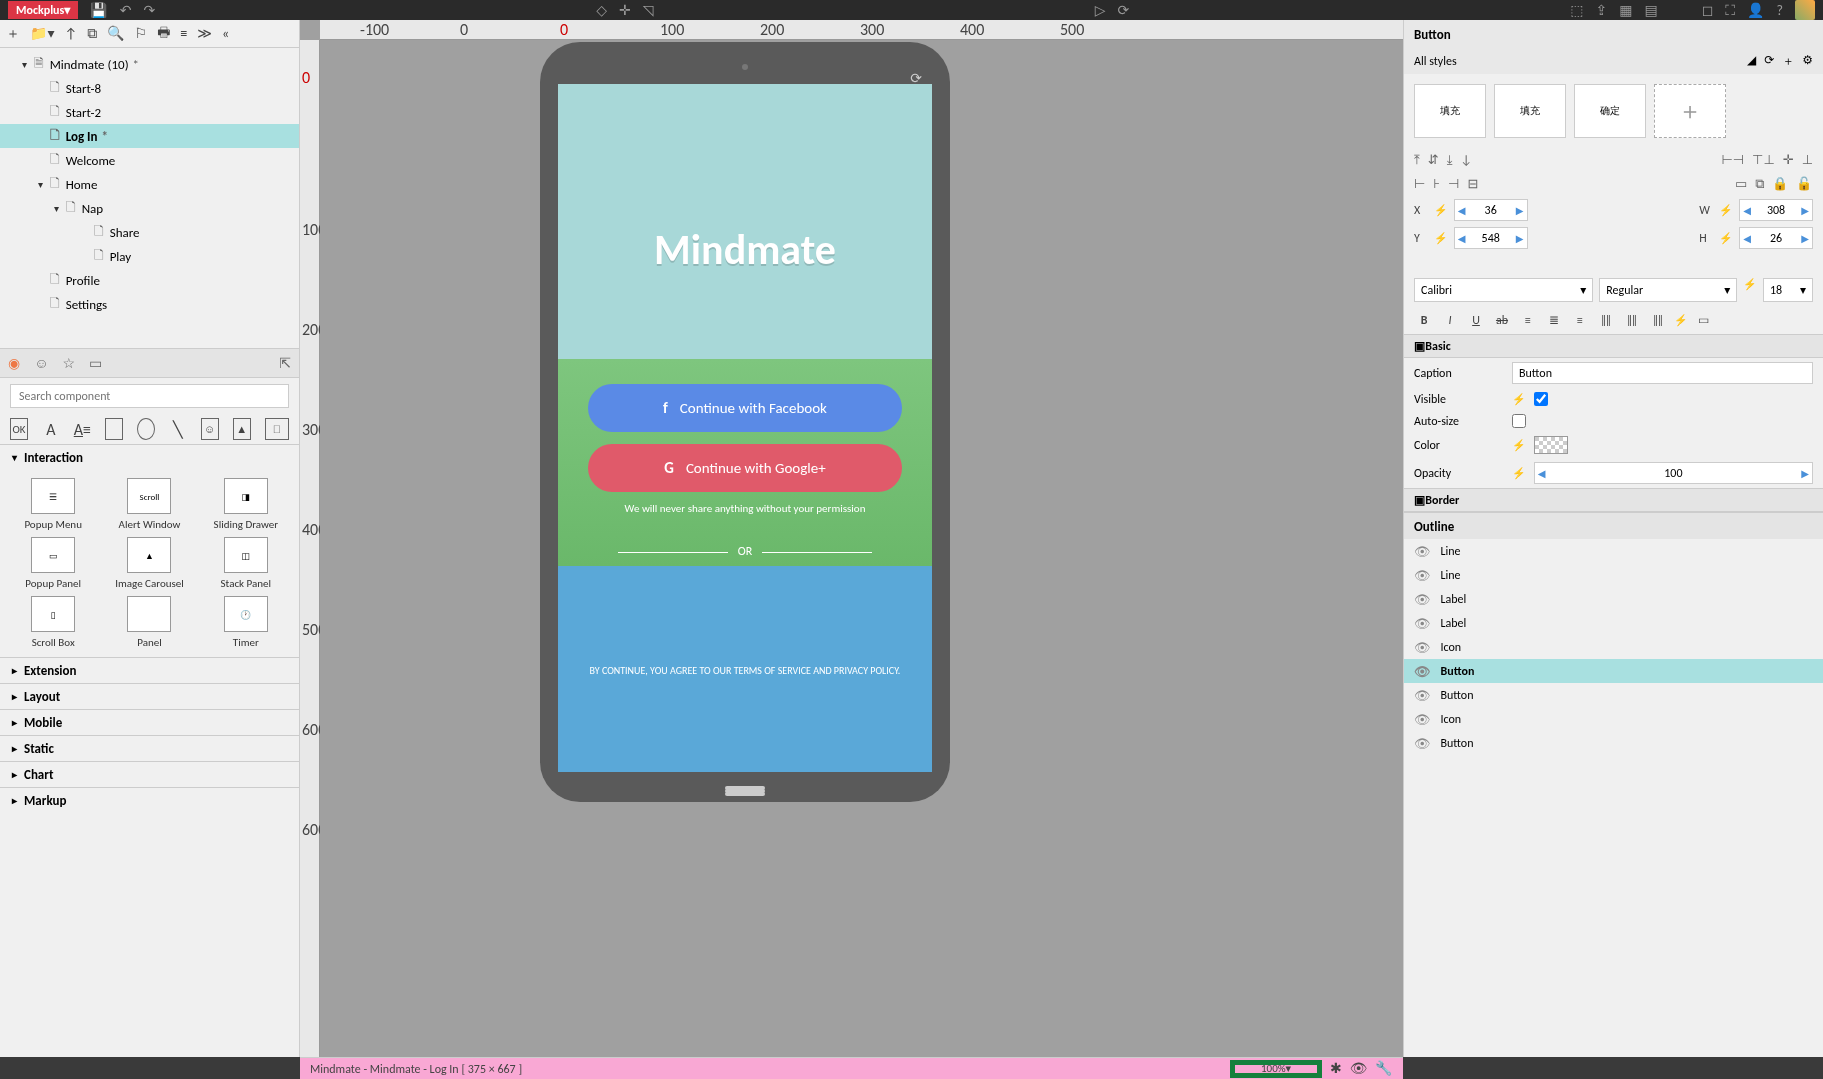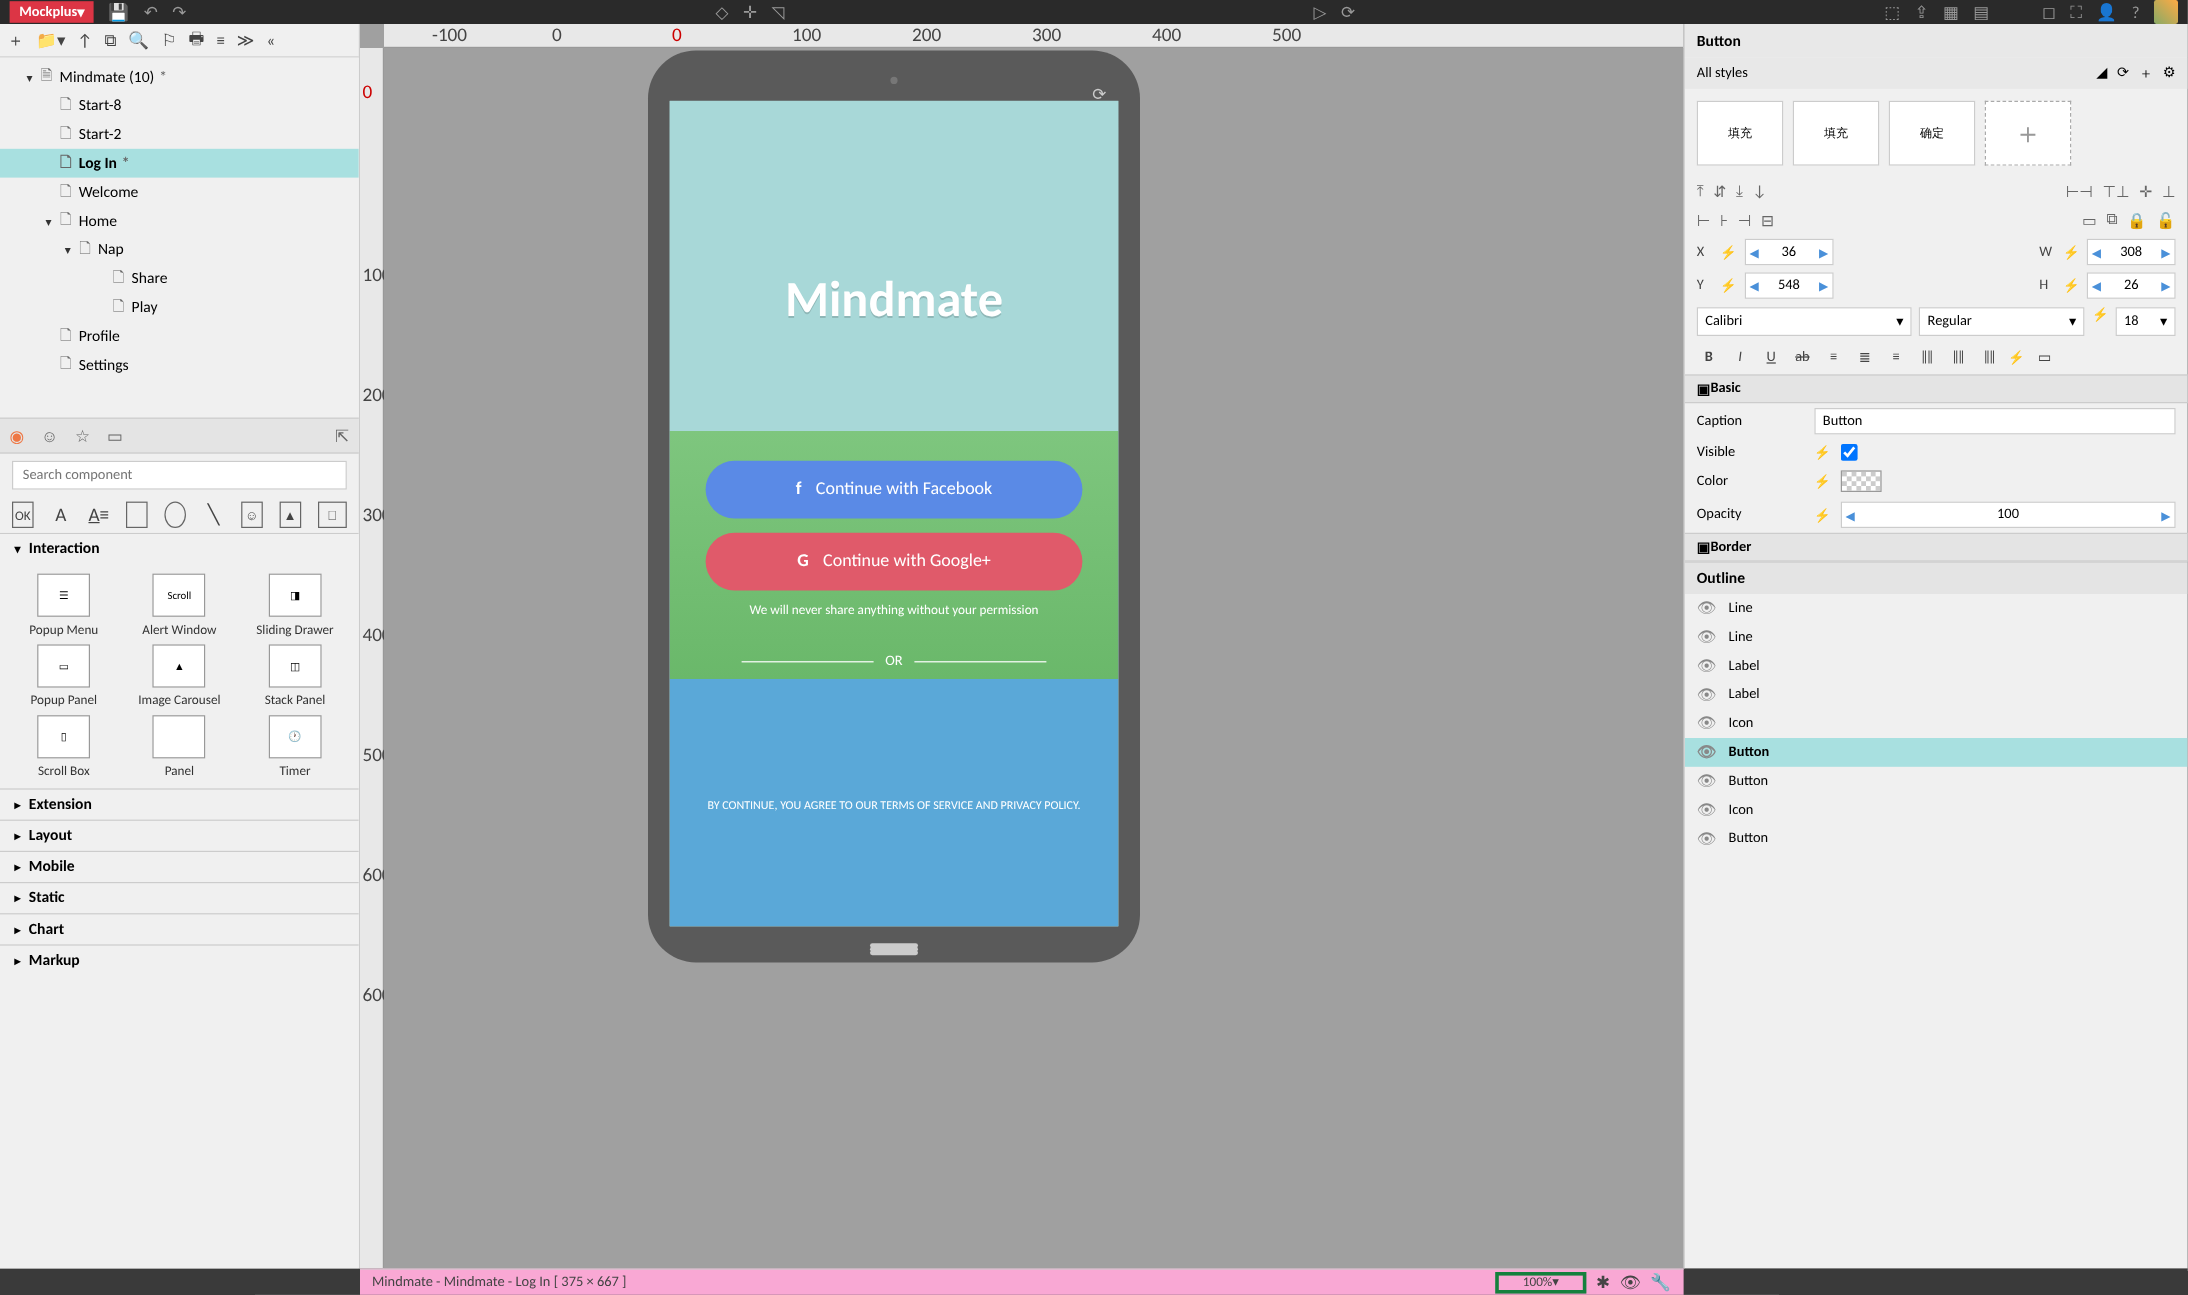--- a/index.html
+++ b/index.html
@@ -79,41 +79,41 @@
 .style-thumb { width: 72px; height: 54px; border: 1px solid #ccc; background: #fff; display: flex; align-items: center; justify-content: center; font-size: 10px; }
 .style-thumb.add { border: 1px dashed #aaa; font-size: 24px; color: #999; }
 .align-row { display: flex; gap: 8px; padding: 4px 10px; justify-content: space-between; }
 .align-icon { font-size: 13px; color: #666; cursor: pointer; }
 .prop-row { display: flex; align-items: center; padding: 3px 10px; gap: 6px; font-size: 12px; }
 .prop-row label { width: 14px; color: #444; }
 .lightning { color: #aaa; font-size: 11px; }
 .num-input { width: 74px; height: 22px; border: 1px solid #ccc; text-align: center; font-size: 12px; background: #fff; display: flex; align-items: center; }
 .num-input .arrow { width: 14px; color: #4a90d9; font-size: 10px; cursor: pointer; }
 .num-input .val { flex: 1; text-align: center; }
-.font-row { display: flex; gap: 6px; padding: 4px 10px; }
+.font-row { display: flex; gap: 6px; padding: 4px 10px; margin-top: 22px; }
 .font-select { height: 24px; border: 1px solid #ccc; background: #fff; font-size: 12px; padding: 0 6px; display: flex; align-items: center; justify-content: space-between; }
 .format-row { display: flex; gap: 6px; padding: 4px 10px; align-items: center; flex-wrap: wrap; }
 .fmt-btn { width: 20px; height: 20px; display: flex; align-items: center; justify-content: center; font-size: 12px; color: #444; cursor: pointer; }
 .prop-section-header { height: 24px; background: #e4e4e4; padding: 0 10px; display: flex; align-items: center; font-size: 12px; font-weight: bold; border-top: 1px solid #ccc; border-bottom: 1px solid #ccc; }
 .prop-field { display: flex; align-items: center; padding: 4px 10px; font-size: 12px; gap: 8px; }
 .prop-field .plabel { width: 90px; }
 .prop-field input[type=text] { flex: 1; height: 22px; border: 1px solid #ccc; padding: 0 6px; font-size: 12px; }
 .prop-field input[type=checkbox] { width: 14px; height: 14px; }
 .color-swatch { width: 34px; height: 18px; border: 1px solid #999; background: repeating-conic-gradient(#ccc 0 25%, #fff 0 50%) 0/8px 8px; }
 
 .outline-panel { border-top: 1px solid #ccc; flex: 1; overflow: auto; }
 .outline-header { height: 26px; background: #e4e4e4; padding: 0 10px; display: flex; align-items: center; font-size: 13px; font-weight: bold; }
 .outline-item { display: flex; align-items: center; height: 24px; padding: 0 10px; gap: 10px; font-size: 12px; cursor: pointer; }
 .outline-item.selected { background: #a8e0e0; font-weight: bold; }
 .eye { color: #888; font-size: 13px; }
 
 
 .status-bar-app { position: absolute; left: 300px; right: 420px; bottom: 0; height: 22px; background: #f9a8d4; border-top: 1px solid #ccc; display: flex; align-items: center; padding: 0 10px; font-size: 12px; color: #444; }
 .status-bar-app .spacer { flex: 1; }
-.zoom-select { width: 76px; height: 18px; border: 3px solid #15803d; text-align: center; font-size: 11px; display: flex; align-items: flex-end; justify-content: center; }
+.zoom-select { width: 92px; height: 18px; border: 5px solid #15803d; text-align: center; font-size: 11px; display: flex; align-items: center; justify-content: center; }
 </style>
 </head>
 <body>
 
 <div class="top-toolbar">
   <div class="logo"><span>Mockplus</span> ▾</div>
   <span class="tb-icon">💾</span>
   <span class="tb-icon">↶</span>
   <span class="tb-icon">↷</span>
   <div class="tb-spacer"></div>
@@ -460,20 +460,24 @@
   <div class="prop-field">
     <span class="plabel">Caption</span>
     <input type="text" value="Button" style="">
   </div>
   <div class="prop-field">
     <span class="plabel">Visible</span>
     <span class="lightning">⚡</span>
     <input type="checkbox" checked="" style="">
   </div>
   <div class="prop-field">
+    <span class="plabel">Auto-size</span>
+    <input type="checkbox" style="">
+  </div>
+  <div class="prop-field">
     <span class="plabel">Color</span>
     <span class="lightning">⚡</span>
     <div class="color-swatch"></div>
   </div>
   <div class="prop-field">
     <span class="plabel">Opacity</span>
     <span class="lightning">⚡</span>
     <div class="num-input" style="flex:1">
         <span class="arrow">◀</span>
         <span class="val">100</span>

